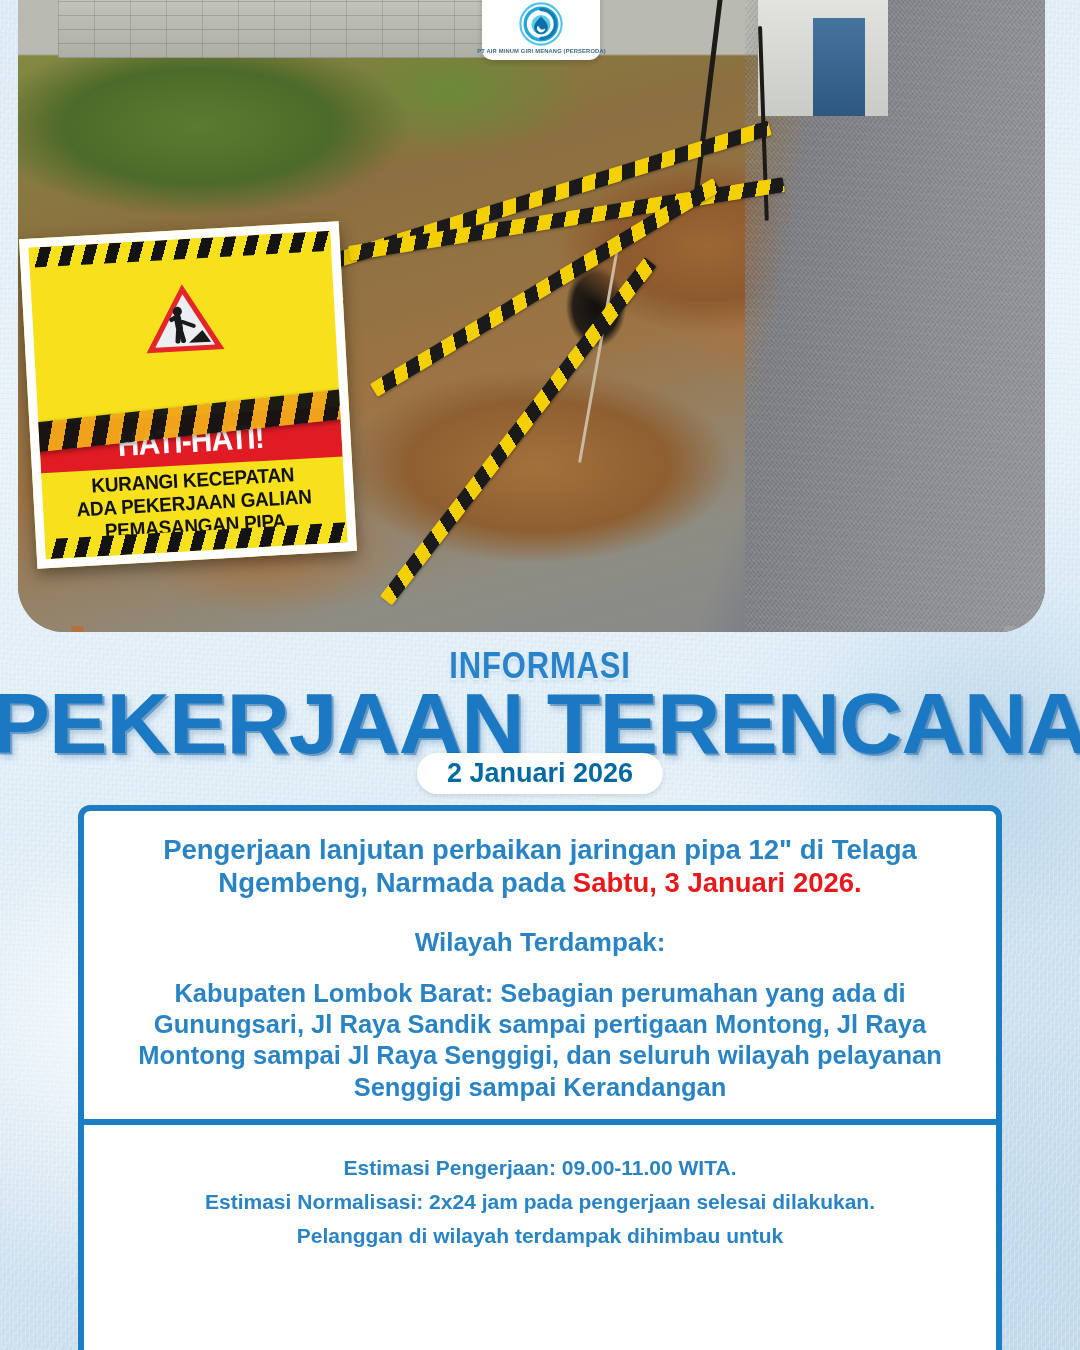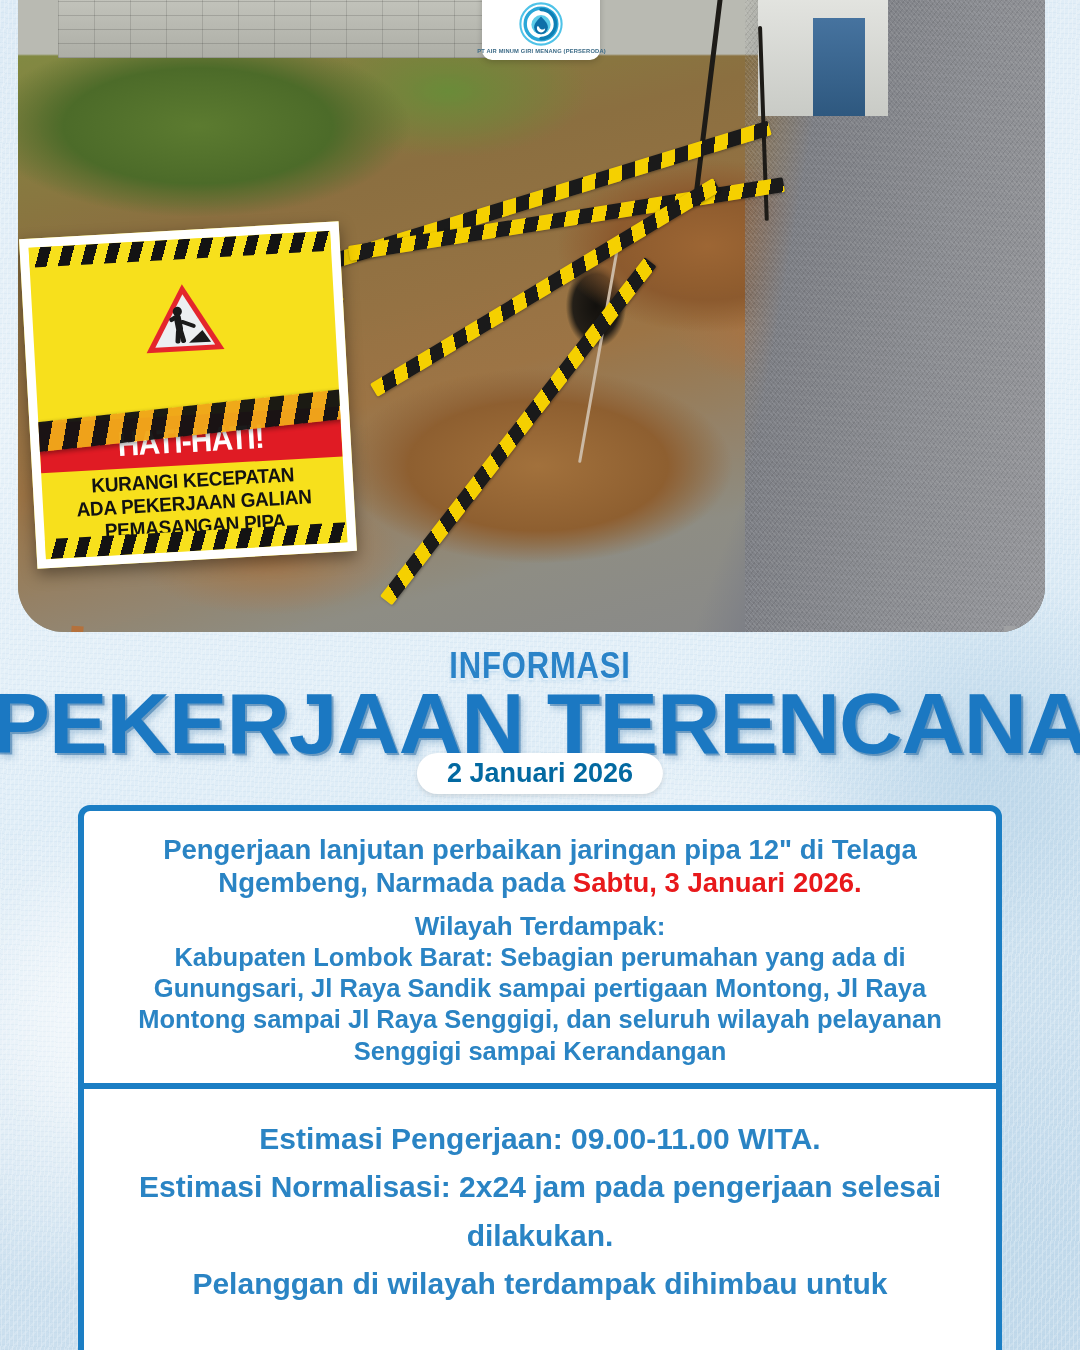--- a/index.html
+++ b/index.html
@@ -253,24 +253,24 @@
     padding:26px 34px 0;
   }
   .p {
     text-align:center;
     color:#2a84c4;
     font-weight:bold;
     font-family:"Liberation Sans", sans-serif;
   }
   .p-lead { font-size:27.5px; line-height:1.2; }
   .p-lead .hl { color:#e8191b; }
-  .p-section-title { font-size:26px; line-height:1.2; margin-top:12px; }
+  .p-section-title { font-size:26px; line-height:1.2; margin-top:28px; }
   .p-list { font-size:26px; line-height:1.2; }
-  .p-block2 { font-size:25.5px; line-height:1.22; }
-  .p-foot { font-size:30px; line-height:1.62; }
+  .p-block2 { font-size:25.5px; line-height:1.22; margin-top:20px; }
+  .p-foot { font-size:21px; line-height:1.62; }
 </style>
 </head>
 <body>
 
 <div id="poster">
   <div id="bg-noise"></div>
   <div id="bg-wash"></div>
 
   <div class="photo-wrap">
     <div class="photo"></div>

